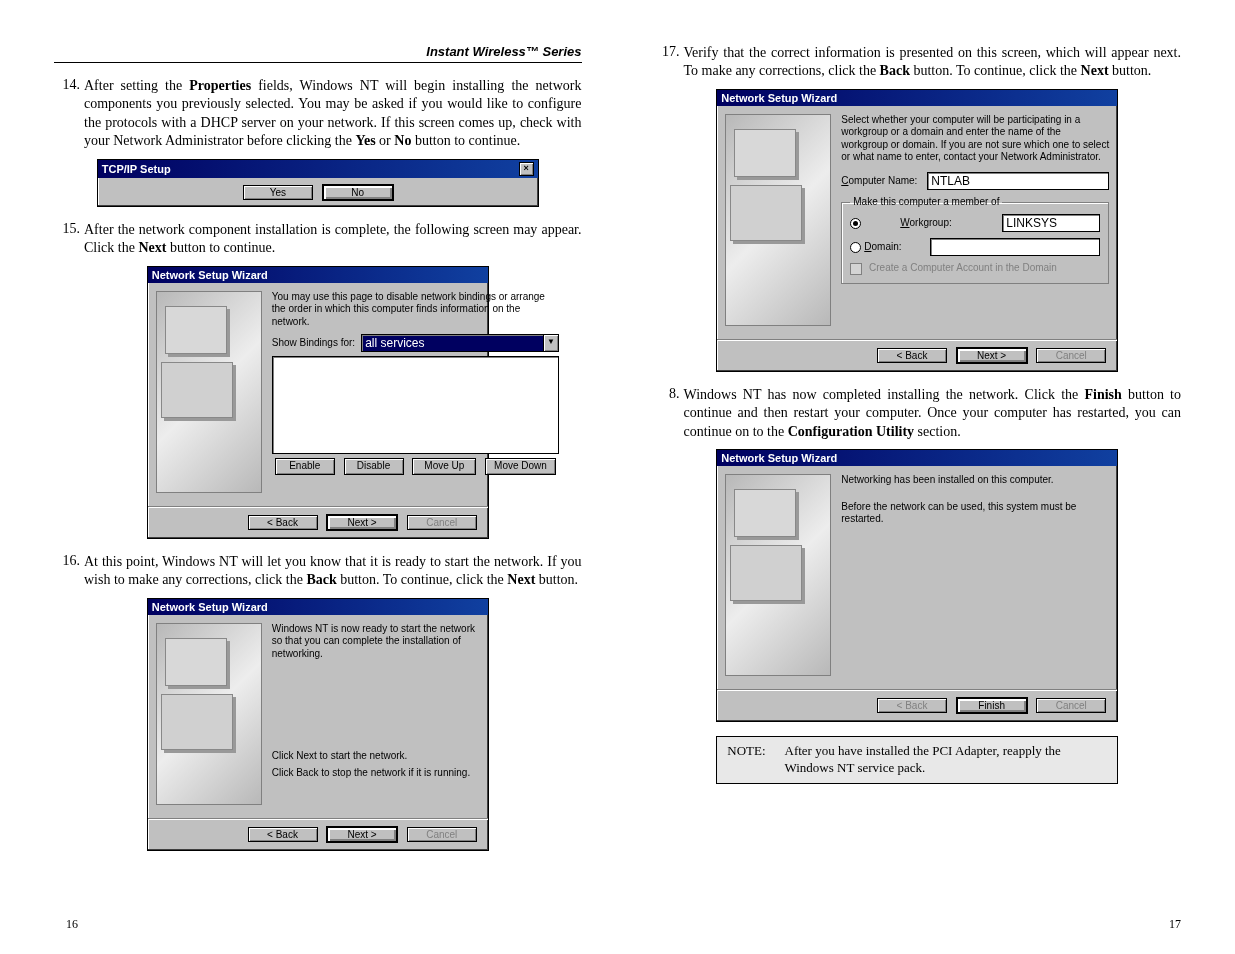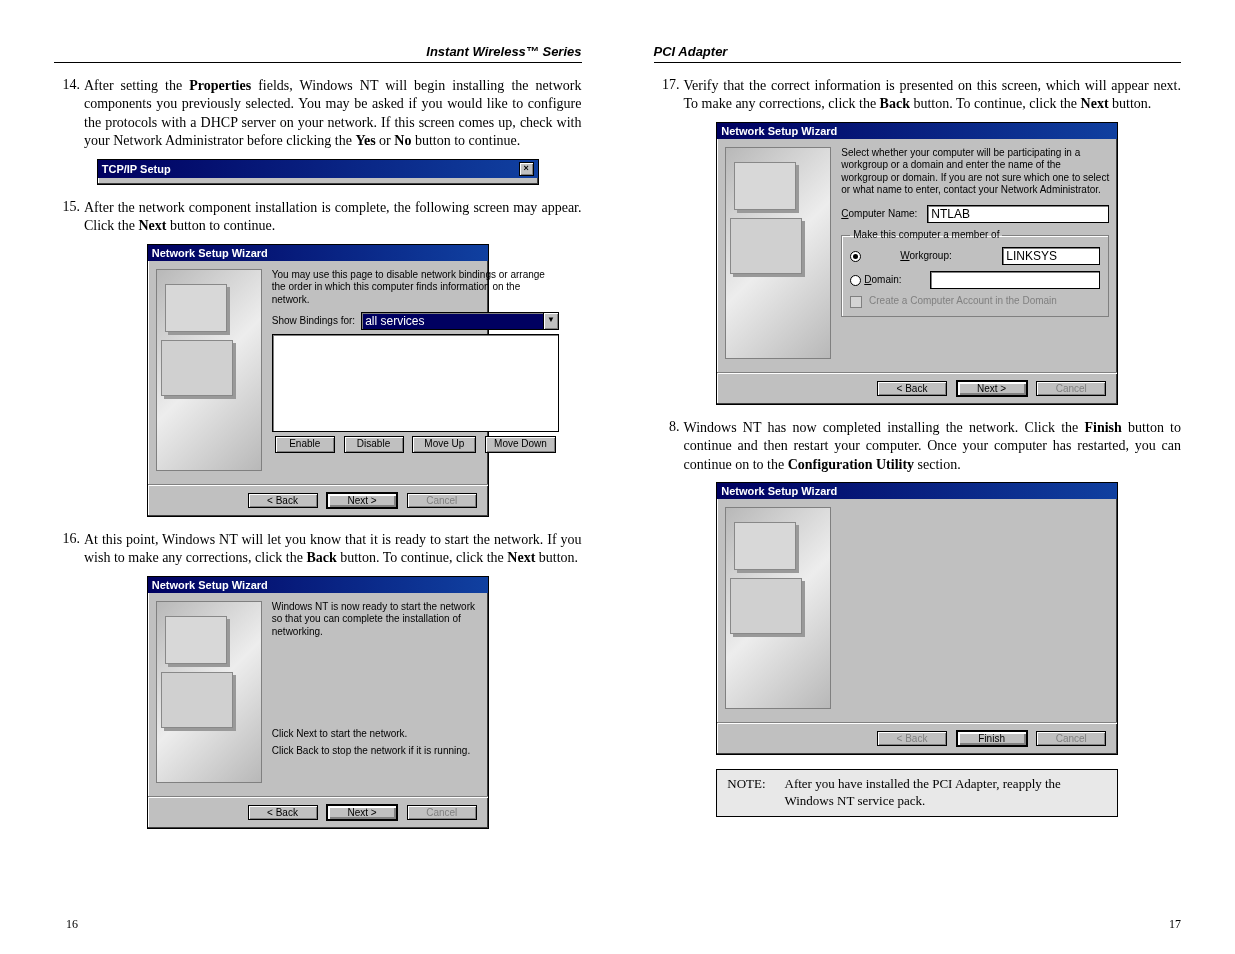--- a/index.html
+++ b/index.html
@@ -168,20 +168,24 @@
           <div class="step-num">14.</div>
           <div class="step-body">
             <span>After setting the </span><b>Properties</b><span> fields, Windows NT will begin installing the network components you previously selected. You may be asked if you would like to configure the protocols with a DHCP server on your network. If this screen comes up, check with your Network Administrator before clicking the </span><b>Yes</b><span> or </span><b>No</b><span> button to continue.</span>
           </div>
         </div>
 
         <div class="dlg tcpip">
           <div class="titlebar">
             <span>TCP/IP Setup</span>
             <span class="xbtn">×</span>
+          </div>
+          <div class="btn-row">
+            <span class="btn">Yes</span>
+            <span class="btn default">No</span>
           </div>
           <div style="height:6px;"></div>
         </div>
       </li>
 
       <li>
         <div class="step-row">
           <div class="step-num">15.</div>
           <div class="step-body">
             <span>After the network component installation is complete, the following screen may appear. Click the </span><b>Next</b><span> button to continue.</span>
@@ -247,21 +251,20 @@
             <span class="btn disabled">Cancel</span>
           </div>
         </div>
       </li>
     </ol>
 
     <div class="page-num-left">16</div>
   </div>
 
   <div class="page right">
-    <div class="series-header">PCI Adapter</div>
 
     <ol class="steps">
 
       <li>
         <div class="step-row">
           <div class="step-num">17.</div>
           <div class="step-body">
             <span>Verify that the correct information is presented on this screen, which will appear next. To make any corrections, click the </span><b>Back</b><span> button. To continue, click the </span><b>Next</b><span> button.</span>
           </div>
         </div>
@@ -312,20 +315,24 @@
             <span>Windows NT has now completed installing the network. Click the </span><b>Finish</b><span> button to continue and then restart your computer. Once your computer has restarted, you can continue on to the </span><b>Configuration Utility</b><span> section.</span>
           </div>
         </div>
 
         <div class="dlg wizard" style="width:400px;">
           <div class="titlebar">
             <span>Network Setup Wizard</span>
           </div>
           <div class="wizard-body">
             <div class="wizard-graphic" style="height:200px;"></div>
+            <div class="wizard-content">
+              <div>Networking has been installed on this computer.</div>
+              <div style="margin-top:14px;">Before the network can be used, this system must be restarted.</div>
+            </div>
           </div>
           <div class="btn-row right">
             <span class="btn disabled">&lt; Back</span>
             <span class="btn default">Finish</span>
             <span class="btn disabled">Cancel</span>
           </div>
         </div>
 
         <div class="note-box">
           <span class="note-label">NOTE:</span>

